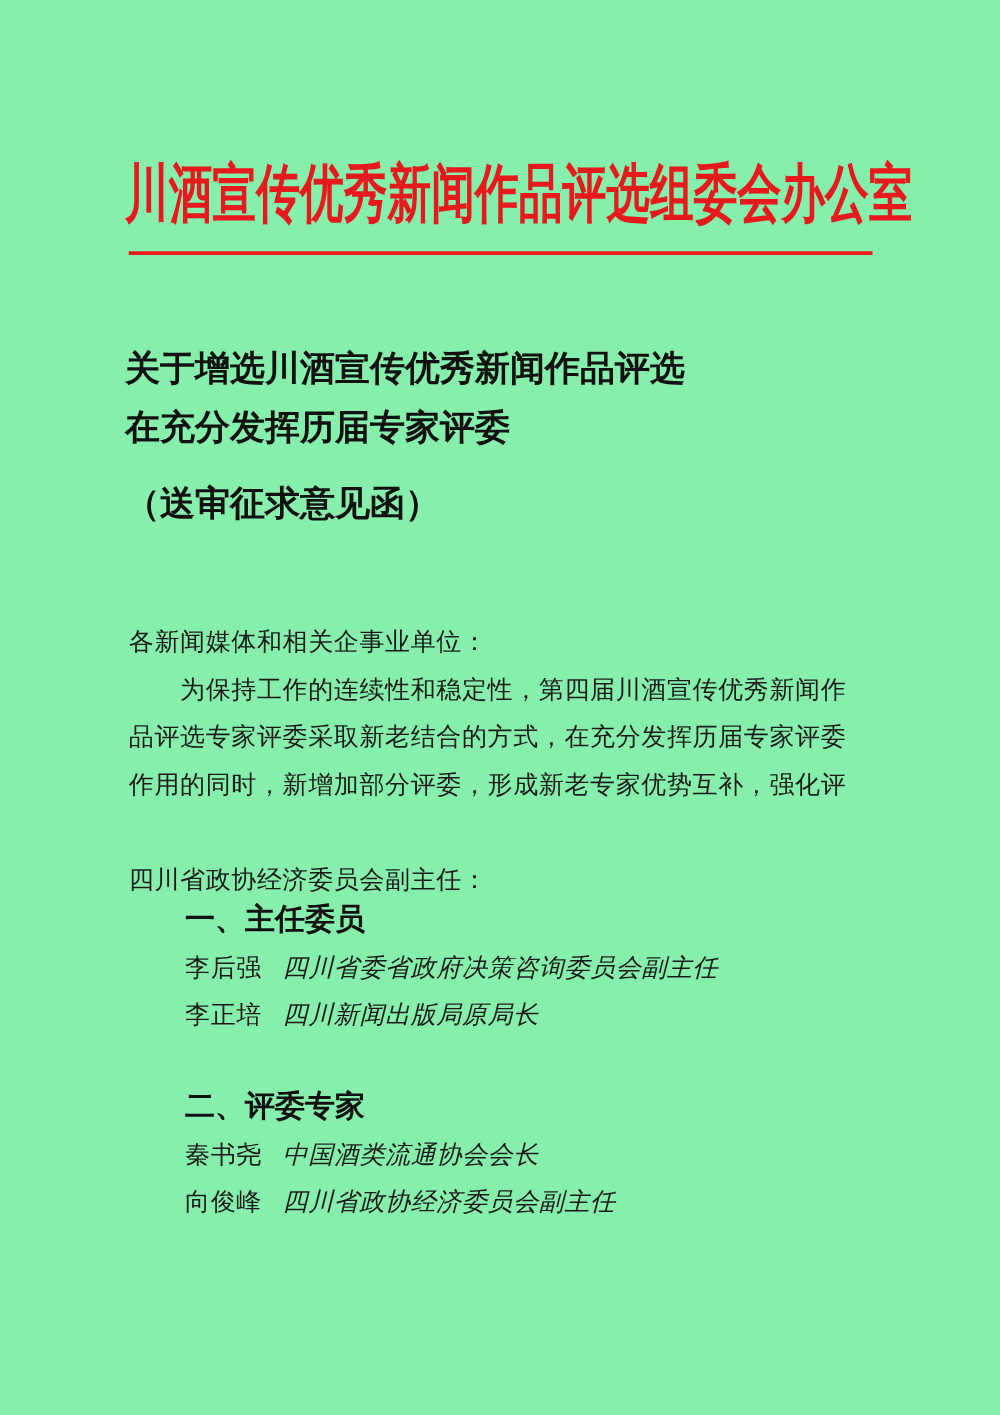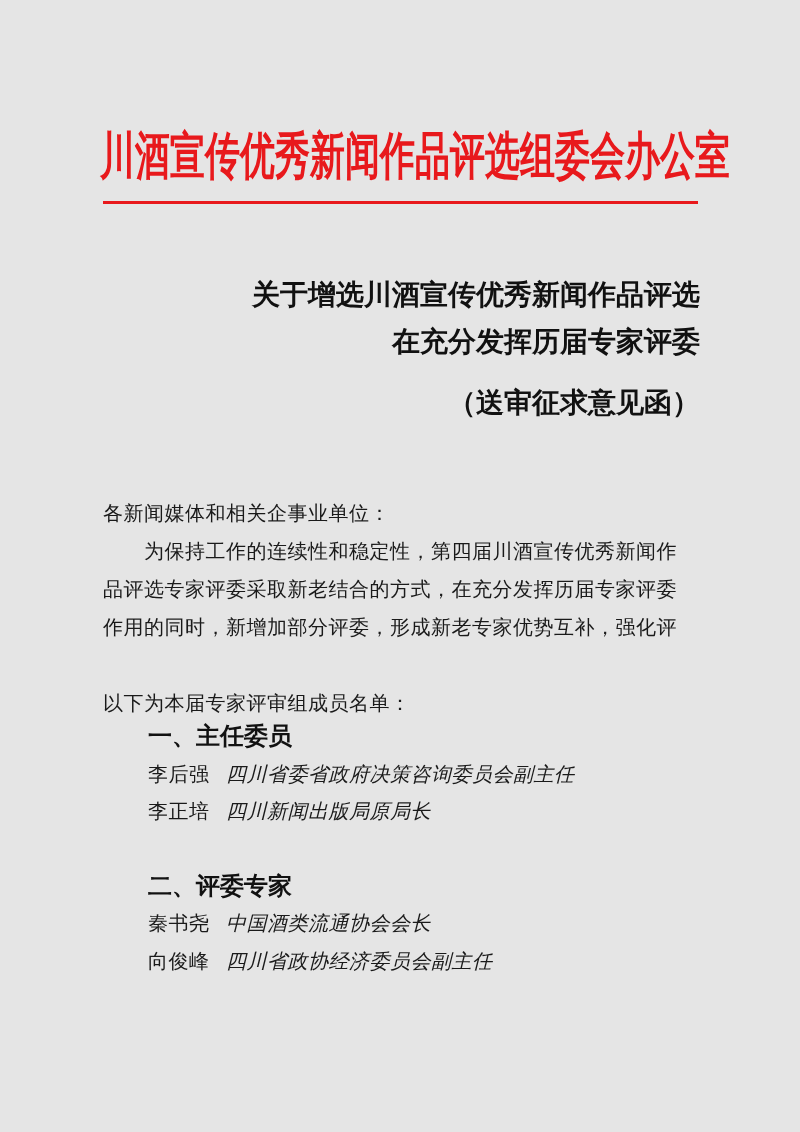--- a/index.html
+++ b/index.html
@@ -1,29 +1,29 @@
 <!DOCTYPE html>
 <html><head>
 <meta charset="utf-8">
 <style>
   html, body { margin: 0; padding: 0; background: #ffffff; }
   body { width: 800px; height: 1132px; position: relative; overflow: hidden; }
-  .page { position: absolute; left: 0; top: 0; width: 800px; height: 1132px; background: #e5e5e5; }
+  .page { position: absolute; left: 0; top: 0; width: 800px; height: 1132px; background: #86efac; }
   .org-header {
     position: absolute; left: 100px; top: 108px; width: 602px; height: 66px;
     color: #e8191c; font-family: "DejaVu Serif", serif; font-weight: bold;
     font-size: 35px; line-height: 66px; text-align: center; white-space: nowrap;
     transform: scaleY(1.45); transform-origin: center top;
     letter-spacing: 0px;
   }
   .red-rule {
     position: absolute; left: 103px; top: 201px; width: 595px; height: 3px; background: #e8191c;
   }
   .doc-title {
-    position: absolute; left: 100px; width: 600px; text-align: right;
+    position: absolute; left: 100px; width: 600px; text-align: left;
     font-family: "DejaVu Serif", serif; font-weight: bold; font-size: 28px; color: #111;
     white-space: nowrap;
   }
   .t1 { top: 276px; }
   .t2 { top: 323px; }
   .t3 { top: 368px; margin-top: 16px; }
   .body-line {
     position: absolute; left: 103px; width: 600px;
     font-family: "DejaVu Sans", sans-serif; font-size: 20px; color: #1a1a1a;
     letter-spacing: 0.5px; white-space: nowrap; line-height: 24px; margin-top: 44px;
@@ -50,21 +50,21 @@
   <div class="red-rule"></div>
 
   <div class="doc-title t1">关于增选川酒宣传优秀新闻作品评选</div>
   <div class="doc-title t2">在充分发挥历届专家评委</div>
   <div class="doc-title t3">（送审征求意见函）</div>
 
   <div class="body-line" style="top:457px">各新闻媒体和相关企事业单位：</div>
   <div class="body-line" style="top:495px">　　为保持工作的连续性和稳定性，第四届川酒宣传优秀新闻作</div>
   <div class="body-line" style="top:533px">品评选专家评委采取新老结合的方式，在充分发挥历届专家评委</div>
   <div class="body-line" style="top:571px">作用的同时，新增加部分评委，形成新老专家优势互补，强化评</div>
-  <div class="body-line" style="top:647px">以下为本届专家评审组成员名单：</div>
+  <div class="body-line" style="top:647px">四川省政协经济委员会副主任：</div>
 
   <div class="section-head" style="top:724px">一、主任委员</div>
   <div class="member" style="top:762px">
     <span class="name">李后强</span><span class="role">四川省委省政府决策咨询委员会副主任</span>
   </div>
   <div class="member" style="top:799px">
     <span class="name">李正培</span><span class="role">四川新闻出版局原局长</span>
   </div>
 
   <div class="section-head" style="top:874px">二、评委专家</div>

